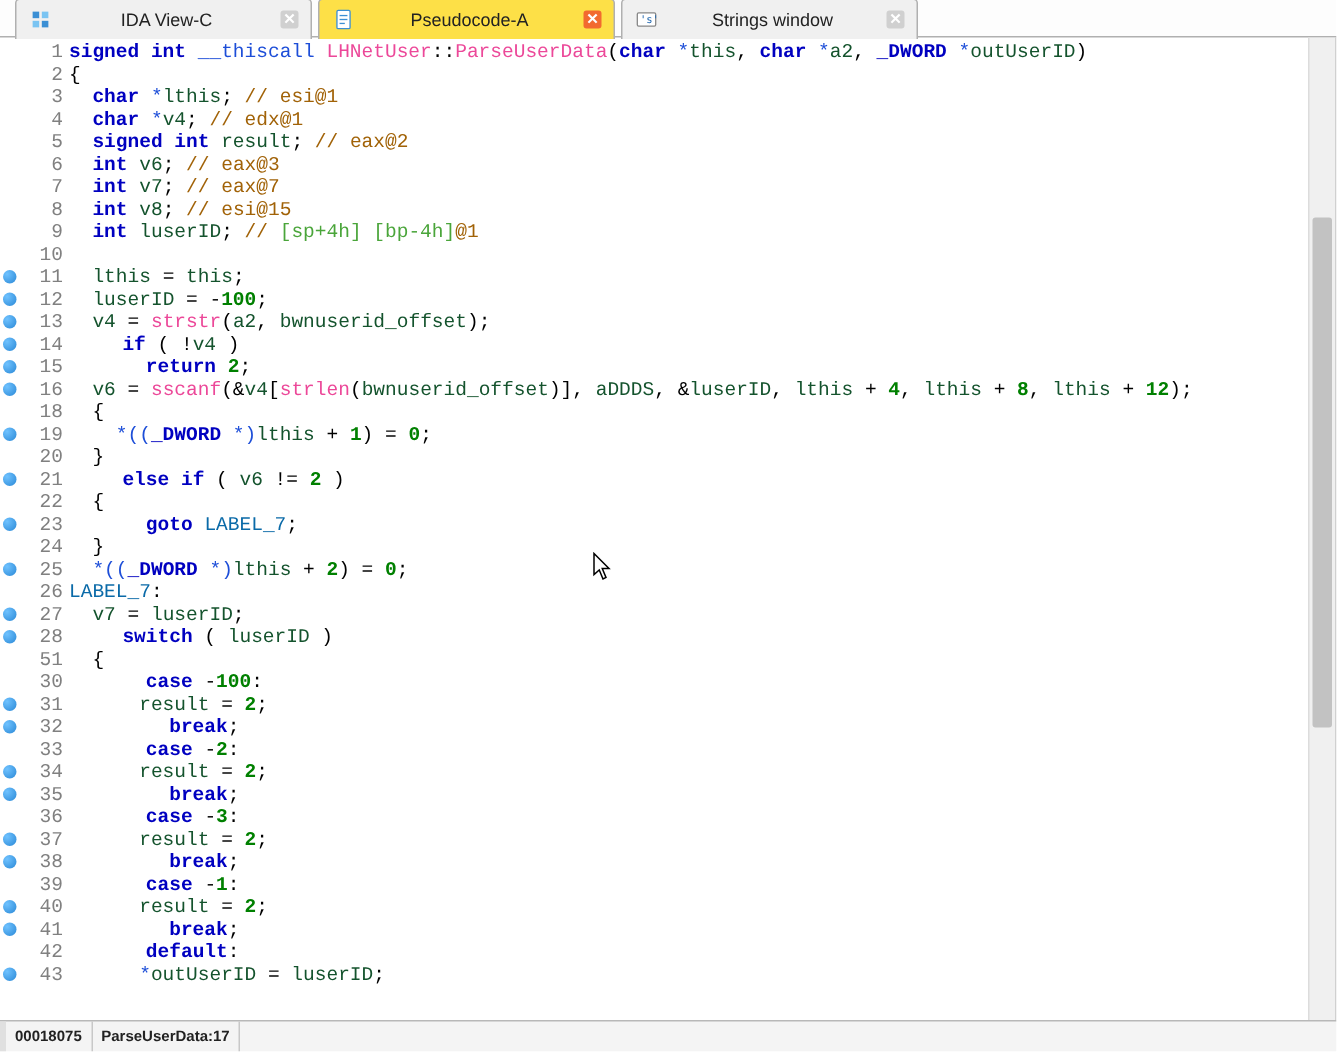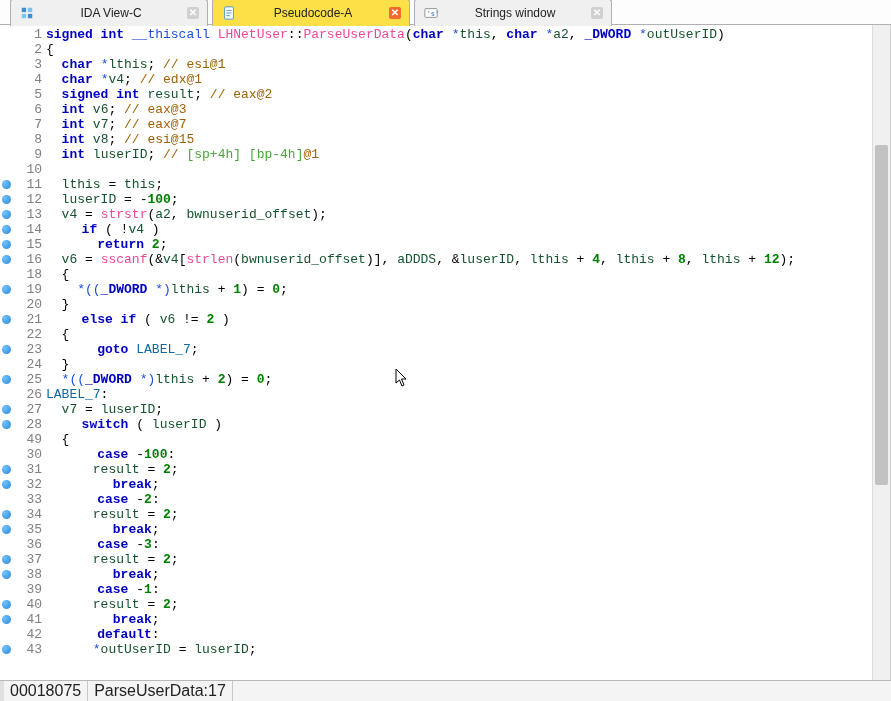--- a/index.html
+++ b/index.html
@@ -118,22 +118,23 @@
   .plain { color: #1d4ed8; }
   .lbl { color: #0a6aa8; font-weight: normal; }
 
   
   .status {
     height: 20px;
     border-top: 1px solid #b8b8b8;
     background: #f4f4f4;
     display: flex;
     align-items: center;
-    font-size: 16px;
+    font-size: 10px;
     color: #222;
+    font-weight: bold;
   }
   .status-cell {
     padding: 0 6px;
     height: 100%;
     display: flex; align-items: center;
     border-right: 1px solid #c8c8c8;
   }
   .status-left { border-left: 4px solid #e0e0e0; }
 
   .cursor-arrow {
@@ -208,21 +209,21 @@
         <div class="line"><span class="gutter">19<span class="dot"></span></span><span class="code-content"><span class="plain">    *((</span><span class="ty">_DWORD</span><span class="plain"> *)</span><span class="id">lthis</span><span class="op"> + </span><span class="num">1</span><span class="op">) = </span><span class="num">0</span><span class="op">;</span></span></div>
         <div class="line"><span class="gutter">20</span><span class="code-content"><span class="plain">  </span><span class="op">}</span></span></div>
         <div class="line"><span class="gutter">21<span class="dot"></span></span><span class="code-content"><span class="plain">  </span><span class="kw">else if</span><span class="op"> ( </span><span class="id">v6</span><span class="op"> != </span><span class="num">2</span><span class="op"> )</span></span></div>
         <div class="line"><span class="gutter">22</span><span class="code-content"><span class="plain">  </span><span class="op">{</span></span></div>
         <div class="line"><span class="gutter">23<span class="dot"></span></span><span class="code-content"><span class="plain">    </span><span class="kw">goto</span><span class="plain"> </span><span class="lbl">LABEL_7</span><span class="op">;</span></span></div>
         <div class="line"><span class="gutter">24</span><span class="code-content"><span class="plain">  </span><span class="op">}</span></span></div>
         <div class="line"><span class="gutter">25<span class="dot"></span></span><span class="code-content"><span class="plain">  *((</span><span class="ty">_DWORD</span><span class="plain"> *)</span><span class="id">lthis</span><span class="op"> + </span><span class="num">2</span><span class="op">) = </span><span class="num">0</span><span class="op">;</span></span></div>
         <div class="line"><span class="gutter">26</span><span class="code-content"><span class="lbl">LABEL_7</span><span class="op">:</span></span></div>
         <div class="line"><span class="gutter">27<span class="dot"></span></span><span class="code-content"><span class="plain">  </span><span class="id">v7</span><span class="op"> = </span><span class="id">luserID</span><span class="op">;</span></span></div>
         <div class="line"><span class="gutter">28<span class="dot"></span></span><span class="code-content"><span class="plain">  </span><span class="kw">switch</span><span class="op"> ( </span><span class="id">luserID</span><span class="op"> )</span></span></div>
-        <div class="line"><span class="gutter">49</span><span class="code-content"><span class="plain">  </span><span class="op">{</span></span></div>
+        <div class="line"><span class="gutter">51</span><span class="code-content"><span class="plain">  </span><span class="op">{</span></span></div>
         <div class="line"><span class="gutter">30</span><span class="code-content"><span class="plain">    </span><span class="kw">case</span><span class="plain"> </span><span class="op">-</span><span class="num">100</span><span class="op">:</span></span></div>
         <div class="line"><span class="gutter">31<span class="dot"></span></span><span class="code-content"><span class="plain">      </span><span class="id">result</span><span class="op"> = </span><span class="num">2</span><span class="op">;</span></span></div>
         <div class="line"><span class="gutter">32<span class="dot"></span></span><span class="code-content"><span class="plain">      </span><span class="kw">break</span><span class="op">;</span></span></div>
         <div class="line"><span class="gutter">33</span><span class="code-content"><span class="plain">    </span><span class="kw">case</span><span class="plain"> </span><span class="op">-</span><span class="num">2</span><span class="op">:</span></span></div>
         <div class="line"><span class="gutter">34<span class="dot"></span></span><span class="code-content"><span class="plain">      </span><span class="id">result</span><span class="op"> = </span><span class="num">2</span><span class="op">;</span></span></div>
         <div class="line"><span class="gutter">35<span class="dot"></span></span><span class="code-content"><span class="plain">      </span><span class="kw">break</span><span class="op">;</span></span></div>
         <div class="line"><span class="gutter">36</span><span class="code-content"><span class="plain">    </span><span class="kw">case</span><span class="plain"> </span><span class="op">-</span><span class="num">3</span><span class="op">:</span></span></div>
         <div class="line"><span class="gutter">37<span class="dot"></span></span><span class="code-content"><span class="plain">      </span><span class="id">result</span><span class="op"> = </span><span class="num">2</span><span class="op">;</span></span></div>
         <div class="line"><span class="gutter">38<span class="dot"></span></span><span class="code-content"><span class="plain">      </span><span class="kw">break</span><span class="op">;</span></span></div>
         <div class="line"><span class="gutter">39</span><span class="code-content"><span class="plain">    </span><span class="kw">case</span><span class="plain"> </span><span class="op">-</span><span class="num">1</span><span class="op">:</span></span></div>

